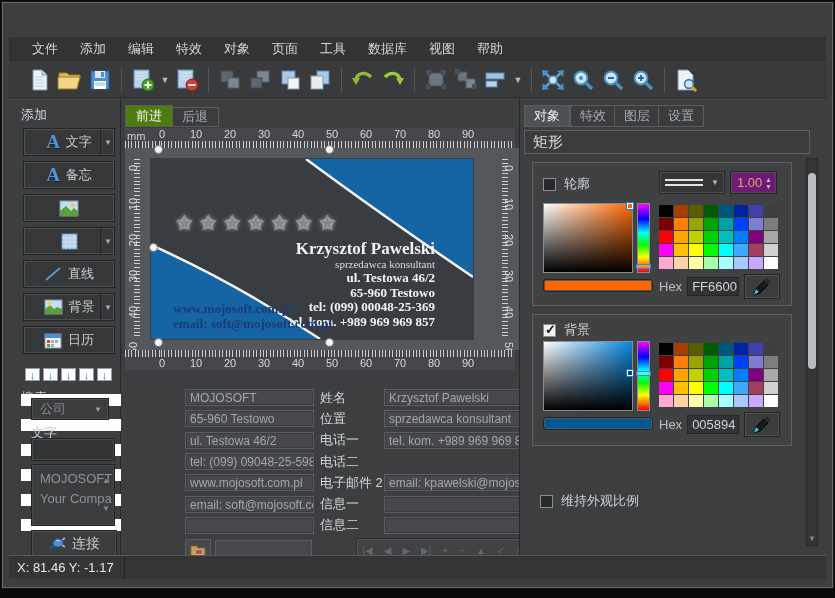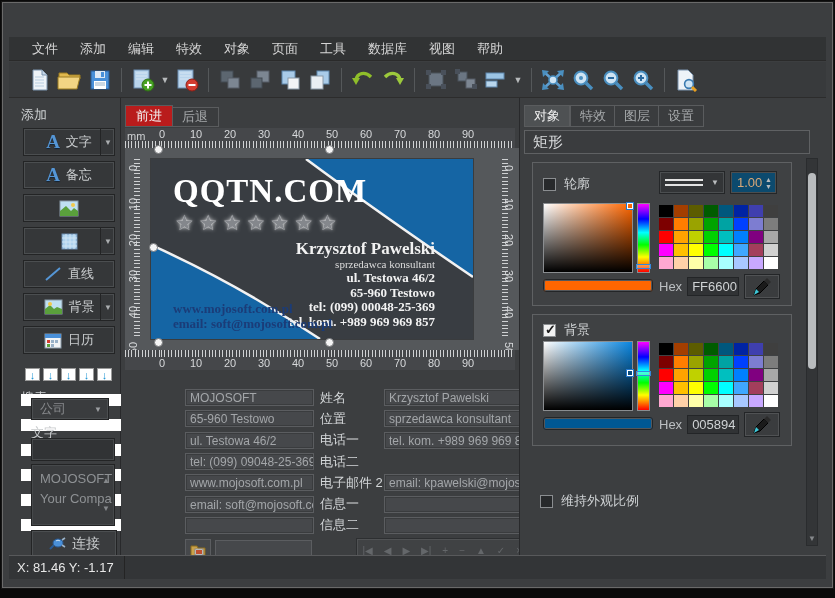--- a/index.html
+++ b/index.html
@@ -45,21 +45,21 @@
   .combo .drop { margin-left:auto; padding-right:6px; font-size:8px; color:#9a9da0; }
   .lbl-small { position:absolute; left:22px; top:326px; color:#c9ccce; font-size:13px; }
   .side-input { position:absolute; left:22px; top:340px; width:84px; height:23px; background:#313335; border:1px solid #232425; box-shadow:inset 0 0 0 1px #46494b; }
   .side-list { position:absolute; left:22px; top:366px; width:84px; height:62px; background:#3a3c3e; border:1px solid #232425; box-shadow:inset 0 0 0 1px #46494b; color:#8e9194; font-size:13px; padding:4px 0 0 8px; line-height:20px; }
   .side-list .sarr { position:absolute; right:4px; font-size:8px; color:#85888b; }
   .connect-btn { position:absolute; left:22px; top:432px; width:86px; height:27px; background:#3a3c3e; border:1px solid #232425; box-shadow:inset 0 0 0 1px #4b4e50; color:#c9ccce; font-size:14px; display:flex; align-items:center; justify-content:center; gap:6px; }
 
   
   .canvas-area { position:absolute; left:118px; top:95px; width:398px; height:457px; background:#3c3e40; }
   .ctab { position:absolute; top:7px; height:22px; padding:0 10px; font-size:13px; display:flex; align-items:center; border:1px solid #5a5c5e; }
-  .ctab.active { left:4px; background:#b91c1c; color:#f2f2f2; z-index:2; }
+  .ctab.active { left:4px; background:#4d7c0f; color:#f2f2f2; z-index:2; }
   .ctab.inactive { left:50px; background:#3a3c3e; color:#a7aaac; height:20px; top:9px; }
   .ruler-h { position:absolute; left:4px; width:390px; height:20px; background:#45474a; }
   .ruler-h.top { top:30px; }
   .ruler-h .nums { display:flex; padding-left:20px; color:#d6d8da; font-size:11px; }
   .ruler-h .nums span { width:34px; text-align:center; }
   .ruler-h .ticks { position:absolute; left:0; right:0; height:7px; background:repeating-linear-gradient(90deg,#cfd1d3 0 1px,rgba(0,0,0,0) 1px 3.4px); }
   .ruler-h.top .ticks { bottom:0; background-position:36px 0; }
   .ruler-h.bottom .ticks{ top:0; background-position:36px 0; }
   .ruler-h.bottom .nums { margin-top:7px; }
   .mm-label { position:absolute; left:2px; top:2px; color:#cfd1d3; font-size:11px; }
@@ -107,21 +107,21 @@
   .groupbox { position:absolute; left:12px; width:260px; border:1px solid #5f6163; background:#3f4143; }
   .gb1 { top:64px; height:144px; }
   .gb2 { top:216px; height:132px; }
   .chk-row { position:absolute; display:flex; align-items:center; gap:8px; color:#cfd2d4; font-size:13px; }
   .chk { width:13px; height:13px; border:1px solid #8a8d90; background:#27292b; position:relative; }
   .chk.checked { background:#f2f2f2; }
   .chk.checked::after { content:"✓"; position:absolute; left:1px; top:-3px; color:#1a1a1a; font-size:13px; font-weight:bold; }
   .line-combo { position:absolute; left:126px; top:8px; width:66px; height:23px; background:#333537; border:1px solid #242628; box-shadow:inset 0 0 0 1px #4b4e50; display:flex; align-items:center; padding:0 5px; }
   .line-combo .preview { width:38px; height:7px; border-top:2px solid #e3e3e3; border-bottom:2px solid #e3e3e3; }
   .line-combo .drop { margin-left:auto; color:#b9bcbe; font-size:8px; }
-  .spin { position:absolute; left:197px; top:8px; width:47px; height:23px; background:#0c4a6e; border:1px solid #242628; box-shadow:inset 0 0 0 1px #4b4e50; display:flex; align-items:center; color:#d8a878; font-size:13px; padding-left:6px; }
+  .spin { position:absolute; left:197px; top:8px; width:47px; height:23px; background:#701a75; border:1px solid #242628; box-shadow:inset 0 0 0 1px #4b4e50; display:flex; align-items:center; color:#d8a878; font-size:13px; padding-left:6px; }
   .spin .arrows { margin-left:auto; display:flex; flex-direction:column; padding-right:4px; color:#b9bcbe; font-size:7px; line-height:7px; }
   .sv-box { position:absolute; left:10px; width:90px; height:70px; border:1px solid #8a8d90; }
   .sv-orange { background:linear-gradient(180deg,rgba(0,0,0,0) 0%,#000 100%),linear-gradient(90deg,#fff 0%,#ff6600 100%); }
   .sv-blue { background:linear-gradient(180deg,rgba(0,0,0,0) 0%,#000 100%),linear-gradient(90deg,#fff 0%,#0a86e0 100%); }
   .sv-marker { position:absolute; width:6px; height:6px; border:1px solid #fff; outline:1px solid #2277cc; }
   .hue-bar { position:absolute; left:104px; width:13px; height:70px; border:1px solid #8a8d90; background:linear-gradient(180deg,#ff00ff 0%,#0000ff 22%,#00ffff 42%,#00ff00 60%,#ffff00 78%,#ff0000 100%); }
   .hue-marker { position:absolute; left:-2px; width:15px; height:5px; border:1px solid #3388dd; background:rgba(255,255,255,.25); }
   .palette { position:absolute; left:126px; display:grid; grid-template-columns:repeat(8,14px); grid-auto-rows:12px; gap:1px; }
   .swatch { width:14px; height:12px; }
   .cpreview { position:absolute; left:10px; width:110px; height:13px; border:1px solid #232527; box-shadow:inset 0 0 0 1px #54575a; border-radius:3px; }
@@ -441,21 +441,20 @@
           </div>
       </div>
 
       <div class="card">
         <svg width="322" height="180" viewBox="0 0 322 180">
           <rect x="0" y="0" width="322" height="180" fill="#1565a4"></rect>
           <path d="M0,0 L155,0 Q225,52 322,118 L322,180 L169,180 Q85,124 0,86 Z" fill="#393d42"></path>
           <path d="M155,0 Q225,52 322,118" stroke="#f2f2f2" stroke-width="2.5" fill="none"></path>
           <path d="M0,86 Q85,124 169,180" stroke="#f2f2f2" stroke-width="2.5" fill="none"></path>
         </svg>
-        <div class="brand">QQTN.COM</div>
         <div class="stars">★★★★★★★</div>
         <div class="contact">
           <div class="nm">Krzysztof Pawelski</div>
           <div class="jt">sprzedawca konsultant</div>
           <div class="ln">ul. Testowa 46/2</div>
           <div class="ln">65-960 Testowo</div>
           <div class="ln">tel: (099) 00048-25-369</div>
           <div class="ln">tel. kom. +989 969 969 857</div>
         </div>
         <div class="weblines">
@@ -503,21 +502,21 @@
           <span class="fcell right">sprzedawca konsultant</span>
         </div>
 
         <div class="frow">
           <span class="fcell left">ul. Testowa 46/2</span>
           <span class="flabel">电话一</span>
           <span class="fcell right">tel. kom. +989 969 969 857</span>
         </div>
 
         <div class="frow">
-          <span class="fcell left">tel: (099) 09048-25-369</span>
+          <span class="fcell left">tel: (099) 09048-25-598</span>
           <span class="flabel">电话二</span>
         </div>
 
         <div class="frow">
           <span class="fcell left">www.mojosoft.com.pl</span>
           <span class="flabel">电子邮件 2</span>
           <span class="fcell right">email: kpawelski@mojosoft</span>
         </div>
 
         <div class="frow">

